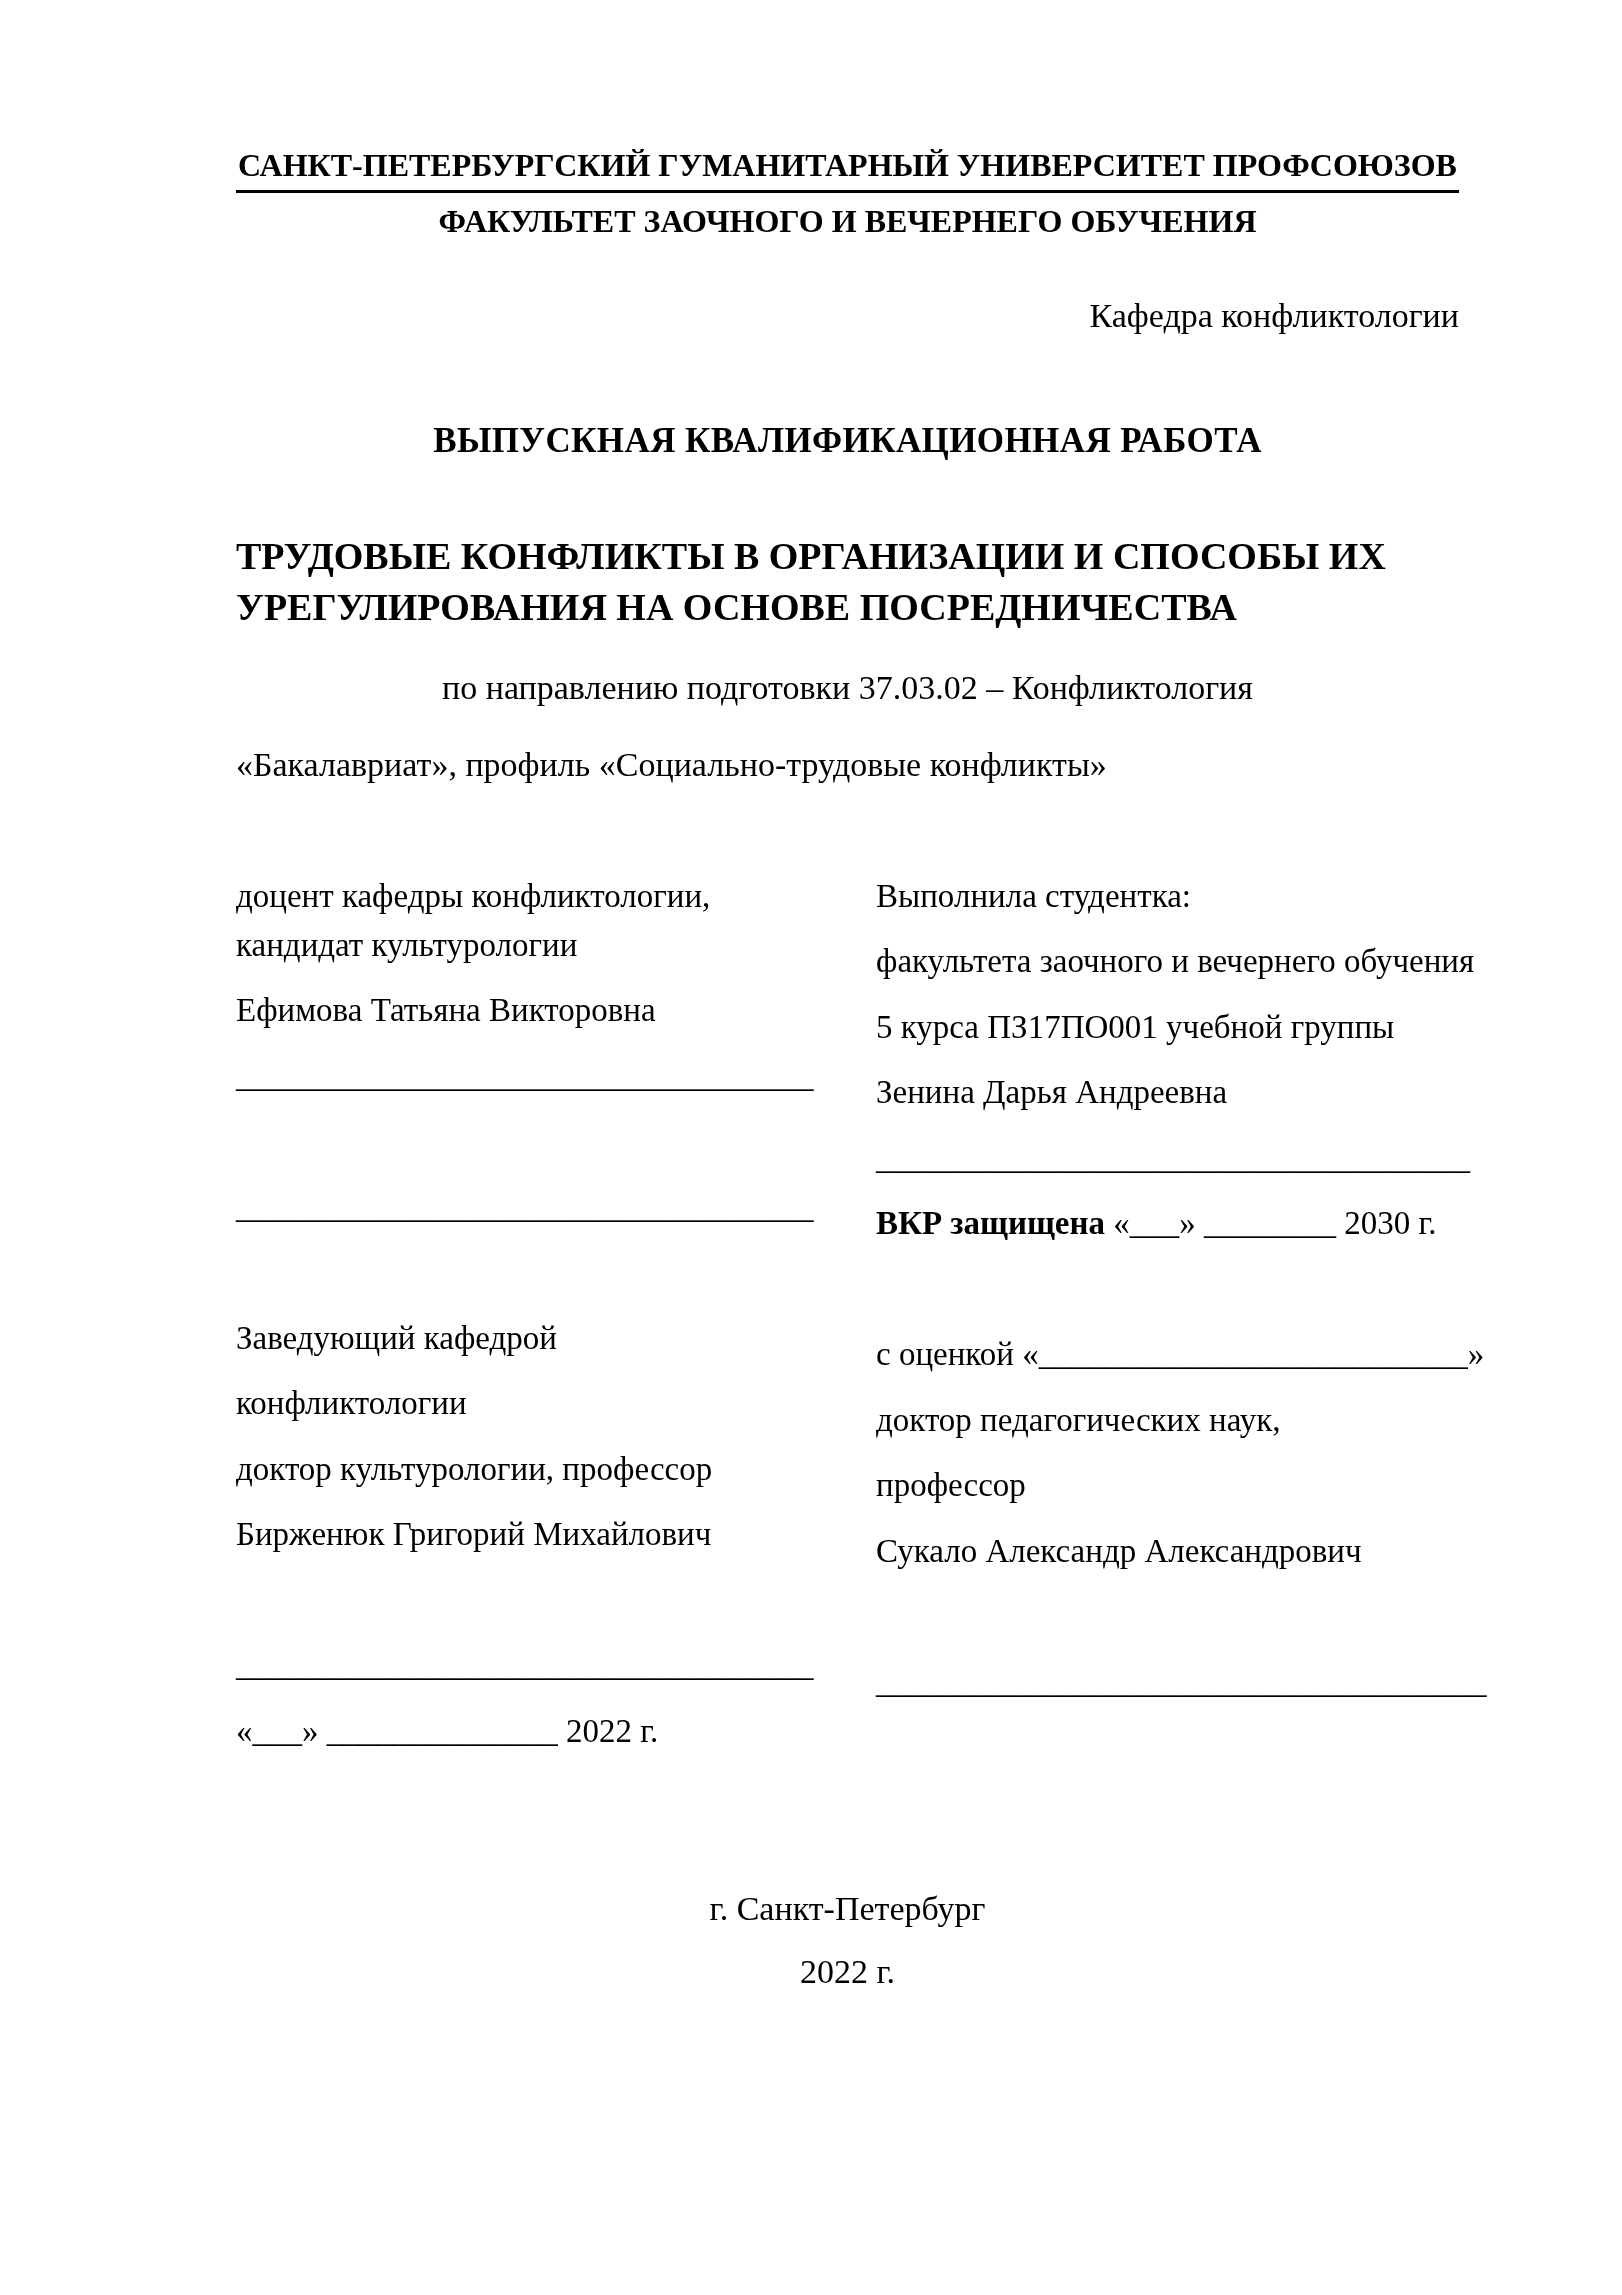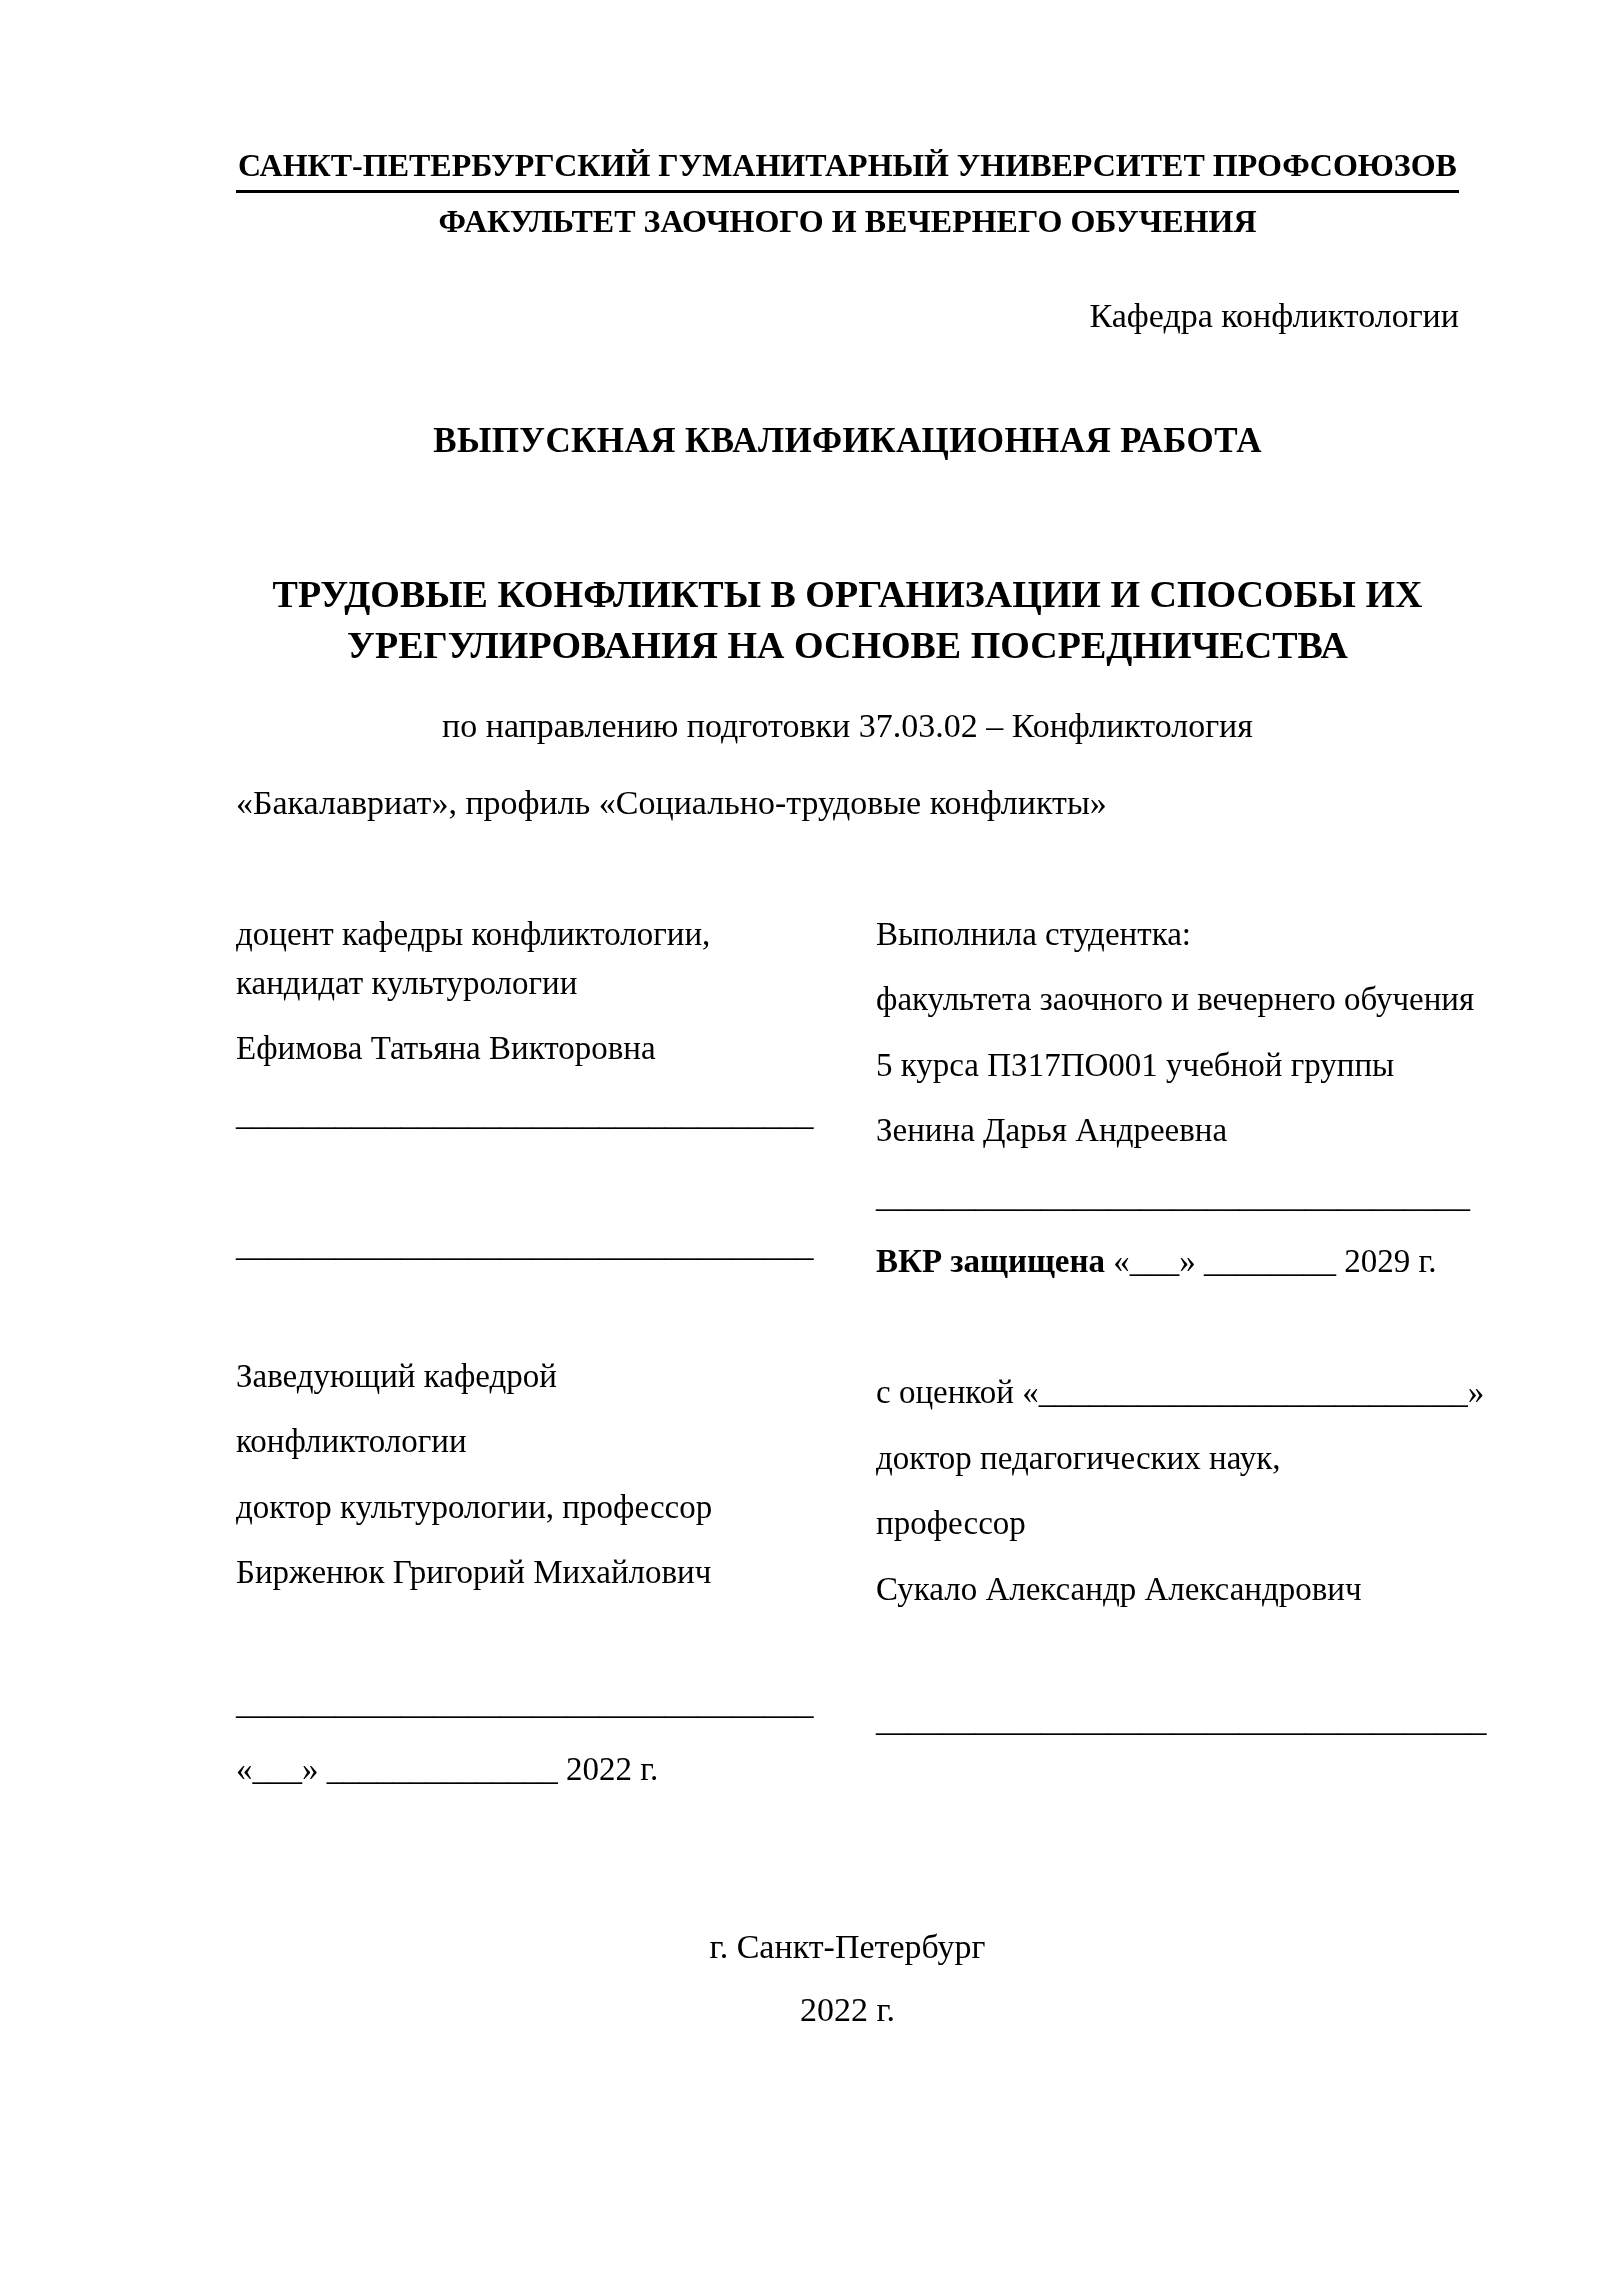--- a/index.html
+++ b/index.html
@@ -40,24 +40,24 @@
     font-size: 34px;
   }
   .work-type {
     text-align: center;
     font-weight: bold;
     font-size: 35px;
     margin-top: 86px;
     letter-spacing: 0.4px;
   }
   .title {
-    text-align: center;
+    text-align: left;
     font-weight: bold;
     font-size: 38px;
-    margin-top: 108px;
+    margin-top: 70px;
     line-height: 1.35;
   }
   .program {
     text-align: center;
     margin-top: 35px;
     font-size: 34px;
   }
   .profile {
     text-align: left;
     margin-top: 39px;
@@ -134,21 +134,21 @@
       <div class="ln">___________________________________</div>
       <div class="ln">«___» ______________ 2022 г.</div>
     </div>
 
     <div class="col-right">
       <div class="ln">Выполнила студентка:</div>
       <div class="ln">факультета заочного и вечернего обучения</div>
       <div class="ln">5 курса ПЗ17ПО001 учебной группы</div>
       <div class="ln">Зенина Дарья Андреевна</div>
       <div class="ln">____________________________________</div>
-      <div class="ln"><span class="b">ВКР защищена</span> <span>«___» ________ 2029 г.</span></div>
+      <div class="ln"><span class="b">ВКР защищена</span> <span>«___» ________ 2030 г.</span></div>
       <div class="ln blank"></div>
       <div class="ln">с оценкой «__________________________»</div>
       <div class="ln">доктор педагогических наук,</div>
       <div class="ln">профессор</div>
       <div class="ln">Сукало Александр Александрович</div>
       <div class="ln blank"></div>
       <div class="ln">_____________________________________</div>
     </div>
 
   </div>

